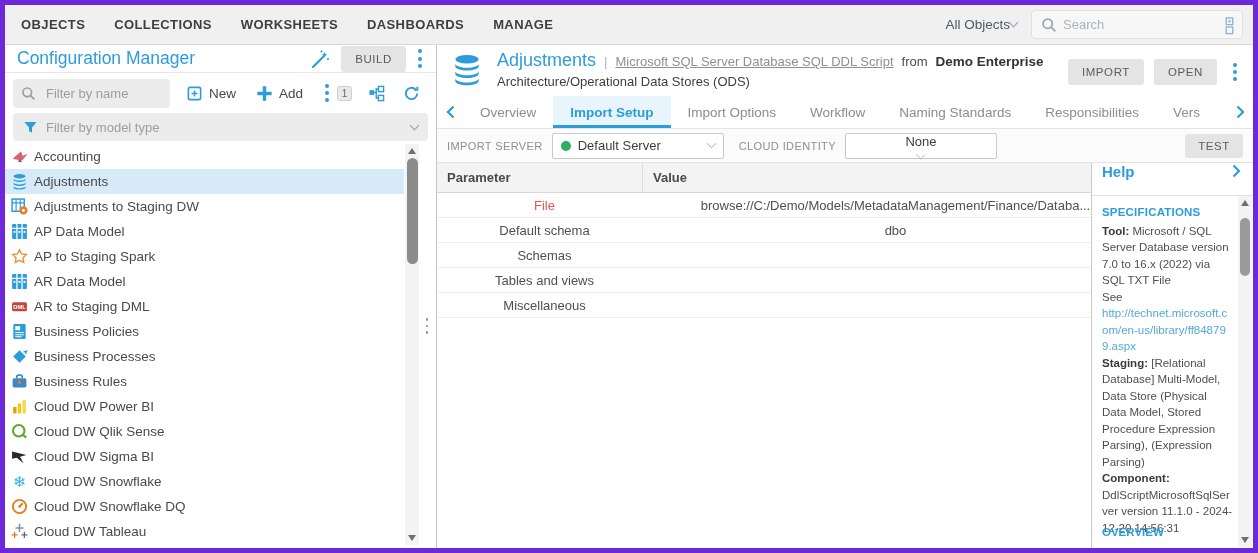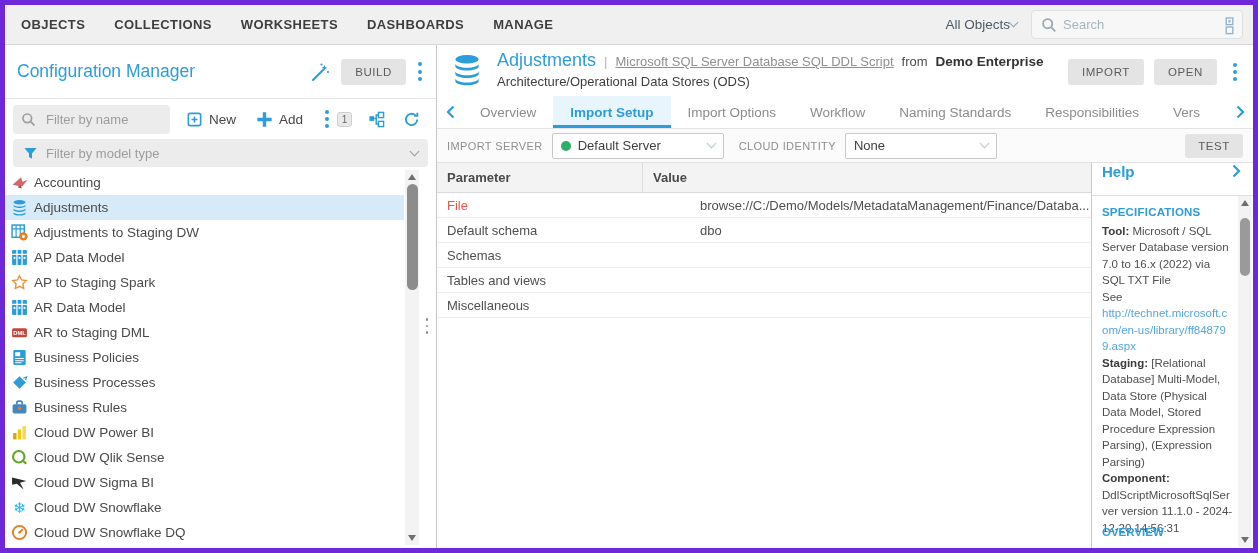--- a/index.html
+++ b/index.html
@@ -15,21 +15,21 @@
   .chev { width:7px; height:7px; border-right:1.6px solid #8fa3b3; border-bottom:1.6px solid #8fa3b3; transform:rotate(45deg); margin-top:-4px; }
   .searchbox { width:212px; height:29px; background:#f7f7f8; border:1px solid #e0e0e0; border-radius:4px; display:flex; align-items:center; padding:0 6px 0 9px; gap:6px; }
   .searchbox input { border:none; outline:none; background:transparent; flex:1; min-width:0; font-size:13px; color:#444; font-family:inherit; }
   .searchbox input::placeholder { color:#a9b4bd; }
 
   
   .content { flex:1; display:flex; min-height:0; }
 
   
   .sidebar { width:432px; flex:none; border-right:1px solid #c6c6c6; display:flex; flex-direction:column; position:relative; background:#fff; }
-  .sb-header { height:54px; flex:none; display:flex; align-items:center; padding:0 8px 0 12px; border-bottom:1px solid #e6e6e6; }
+  .sb-header { height:28px; flex:none; display:flex; align-items:center; padding:0 8px 0 12px; border-bottom:1px solid #e6e6e6; }
   .sb-title { font-size:17.5px; color:#2d9cdb; flex:1; }
   .btn { background:#e4e4e4; color:#5c5c5c; border:none; border-radius:3px; font-size:11.5px; letter-spacing:.6px; padding:7px 14px; font-family:inherit; cursor:pointer; }
   .kebab { display:flex; flex-direction:column; align-items:center; padding:2px 6px; cursor:pointer; }
   .kebab i { width:4px; height:4px; border-radius:50%; background:#2d9cdb; margin:1.6px 0; }
   .sb-toolbar { height:40px; flex:none; display:flex; align-items:center; padding:0 20px 0 8px; gap:8px; }
   .filter-input { width:157px; height:29px; background:#ececec; border-radius:4px; display:flex; align-items:center; padding:0 8px; gap:10px; flex:none; }
   .filter-input input { border:none; outline:none; background:transparent; flex:1; min-width:0; font-size:13px; color:#555; font-family:inherit; }
   .filter-input input::placeholder { color:#9d9d9d; }
   .tool-act { display:flex; align-items:center; gap:6px; cursor:pointer; color:#474747; font-size:13.5px; }
   .badge { min-width:15px; height:15px; background:#e9e9e9; border:1px solid #cfcfcf; border-radius:3px; font-size:10px; color:#666; display:flex; align-items:center; justify-content:center; padding:0 2px; }
@@ -74,30 +74,30 @@
   .tab { padding:0 17px; display:flex; align-items:center; font-size:13.5px; color:#8c8c8c; cursor:pointer; white-space:nowrap; }
   .tab.active { background:#e9f5fd; color:#2d9cdb; font-weight:700; box-shadow:inset 0 -3px 0 #2d9cdb; }
   .m-tabs .right-chev { margin-left:auto; }
 
   .m-server { height:34px; flex:none; background:#fbfbfb; border-bottom:1px solid #e2e2e2; display:flex; align-items:center; padding:0 10px; gap:9px; }
   .srv-label { font-size:11px; letter-spacing:.4px; color:#8f8f8f; white-space:nowrap; }
   .selectbox { height:26px; background:#fff; border:1px solid #c9c9c9; border-radius:2px; display:flex; align-items:center; padding:0 8px; gap:7px; cursor:pointer; }
   .selectbox .val { flex:1; font-size:13px; color:#3e3e3e; white-space:nowrap; }
   .dot { width:10px; height:10px; border-radius:50%; background:#2eaf64; flex:none; }
   .sel-server { width:172px; }
-  .sel-cloud { width:152px; margin-right:0; }
+  .sel-cloud { width:152px; margin-right:0;flex-direction:column; }
   .m-server .btn { margin-left:auto; padding:6px 13px; }
 
   .m-body { flex:1; min-height:0; display:flex; }
   .param-area { flex:1; min-width:0; }
   .ptable-head { height:30px; display:grid; grid-template-columns:205px 1fr; align-items:center; background:#f3f3f3; border-bottom:1px solid #d9d9d9; font-weight:700; color:#4a4a4a; }
   .ptable-head .cell { padding-left:10px; }
   .ptable-head .cell + .cell { border-left:1px solid #dcdcdc; height:100%; display:flex; align-items:center; }
   .prow { height:25px; display:grid; grid-template-columns:205px 1fr; align-items:center; border-bottom:1px solid #ececec; cursor:pointer; }
-  .prow .cell { padding-left:10px; font-size:13px; color:#4f4f4f; white-space:nowrap; overflow:hidden; }
+  .prow .cell { padding-left:10px; font-size:13px; color:#4f4f4f; white-space:nowrap; overflow:hidden;text-align:center; }
   .prow .pname.red { color:#e2574c; }
   .prow .pval { padding-left:58px; }
 
   
   .help { width:162px; flex:none; border-left:1px solid #c9c9c9; display:flex; flex-direction:column; position:relative; background:#fff; }
   .help-header { height:33px; flex:none; display:flex; align-items:center; justify-content:space-between; padding:0 12px 16px 10px; border-bottom:1px solid #e0e0e0; }
   .help-title { font-size:15px; font-weight:700; color:#2d9cdb; }
   .help-body { flex:1; overflow:hidden; padding:8px 20px 8px 10px; font-size:11.5px; line-height:16.5px; color:#4f4f4f; word-break:break-word; }
   .help-h { font-size:11.5px; font-weight:700; color:#2d9cdb; letter-spacing:.2px; margin-bottom:2px; }
   .blabel { font-weight:700; color:#3a3a3a; }

